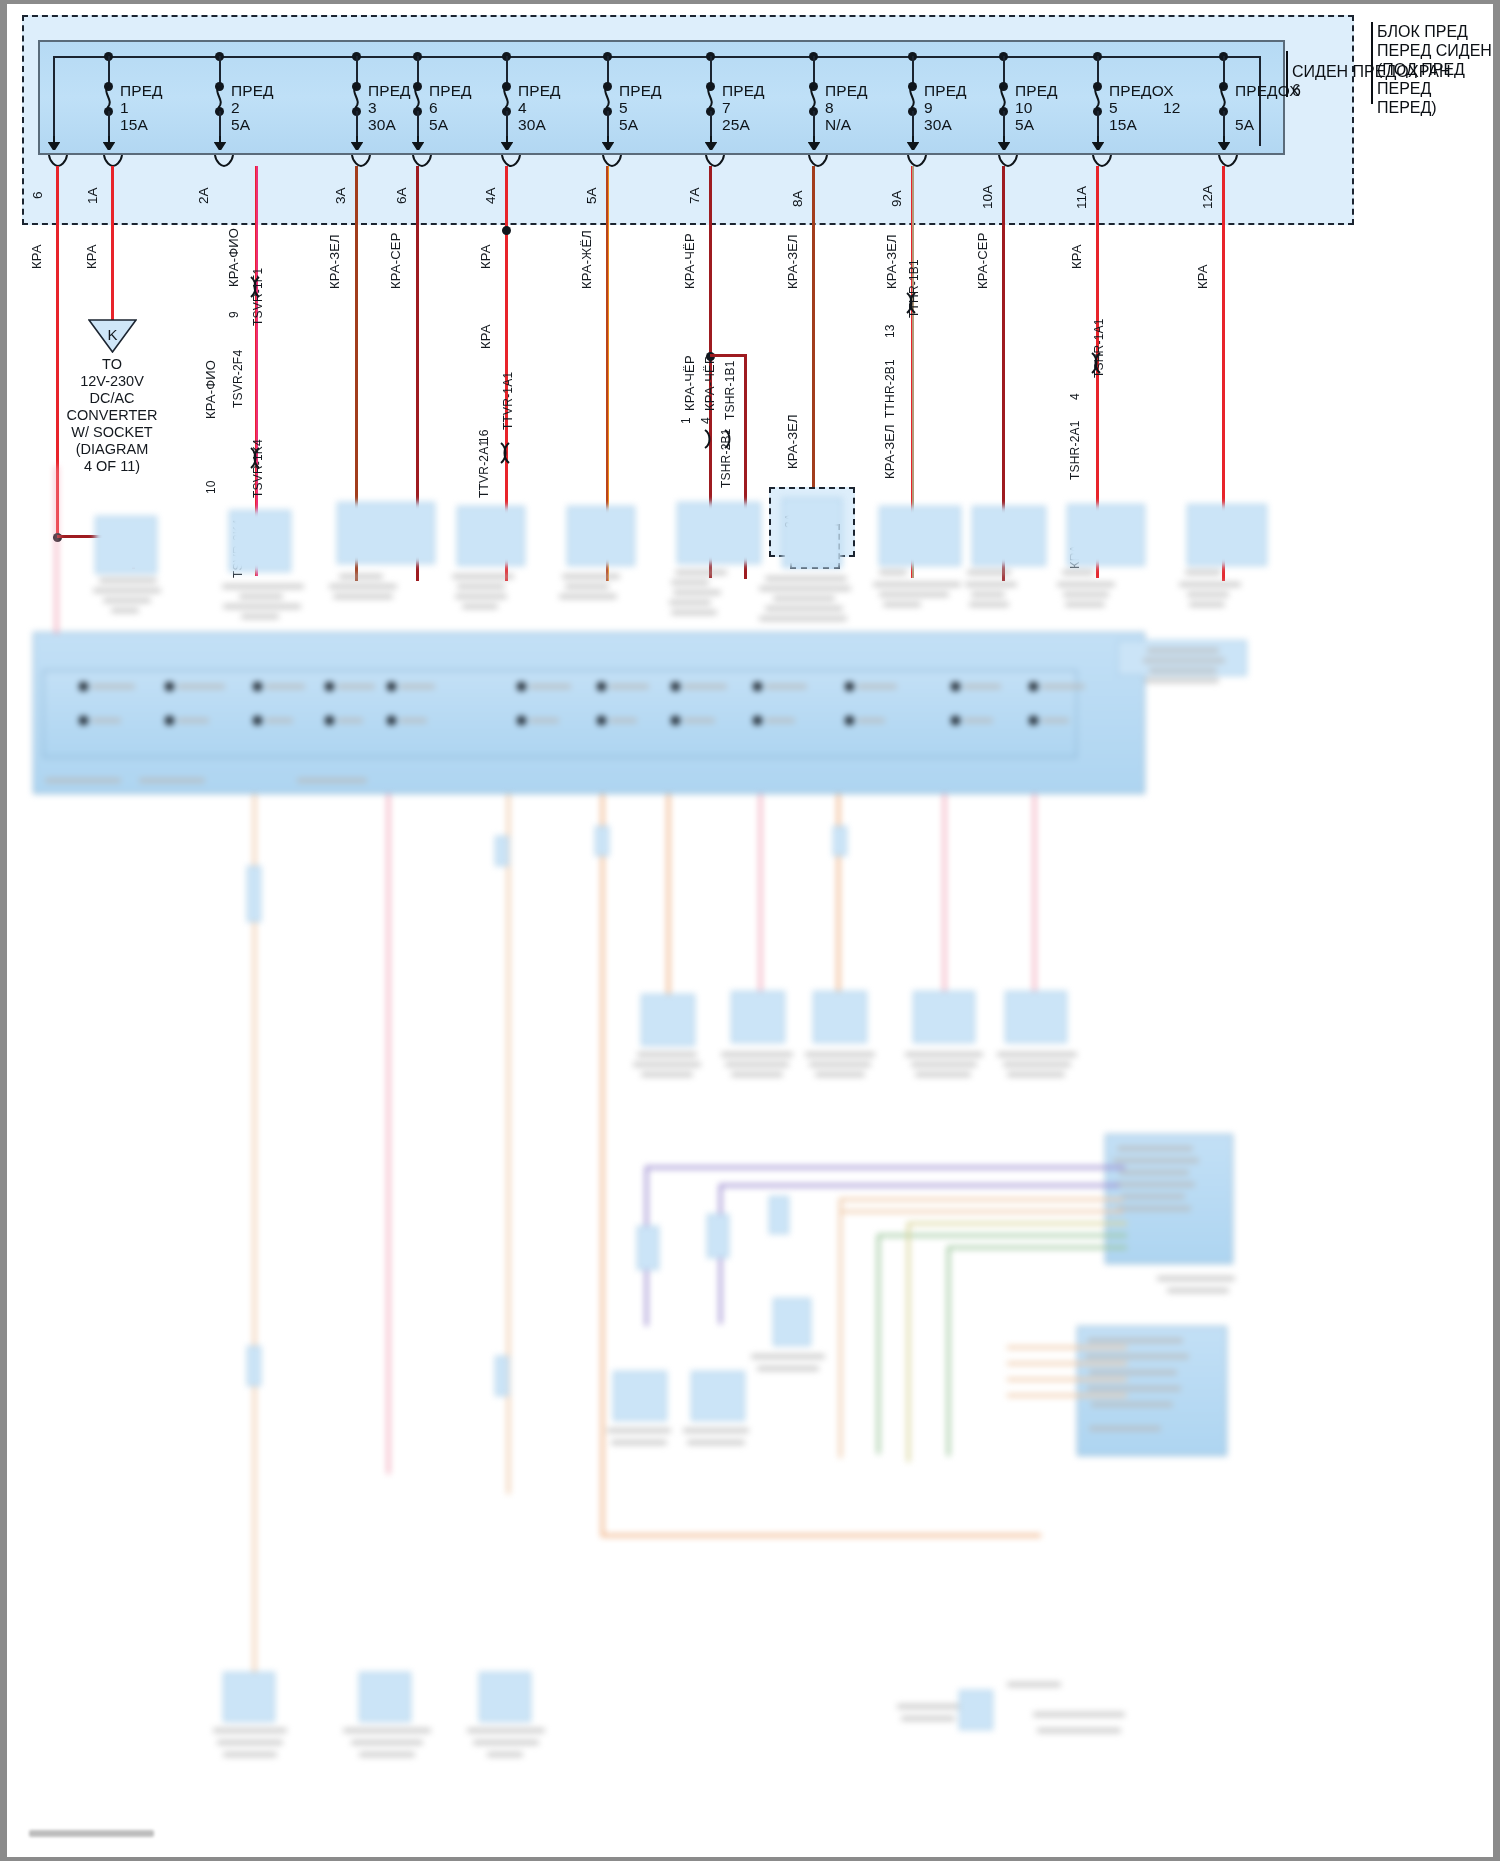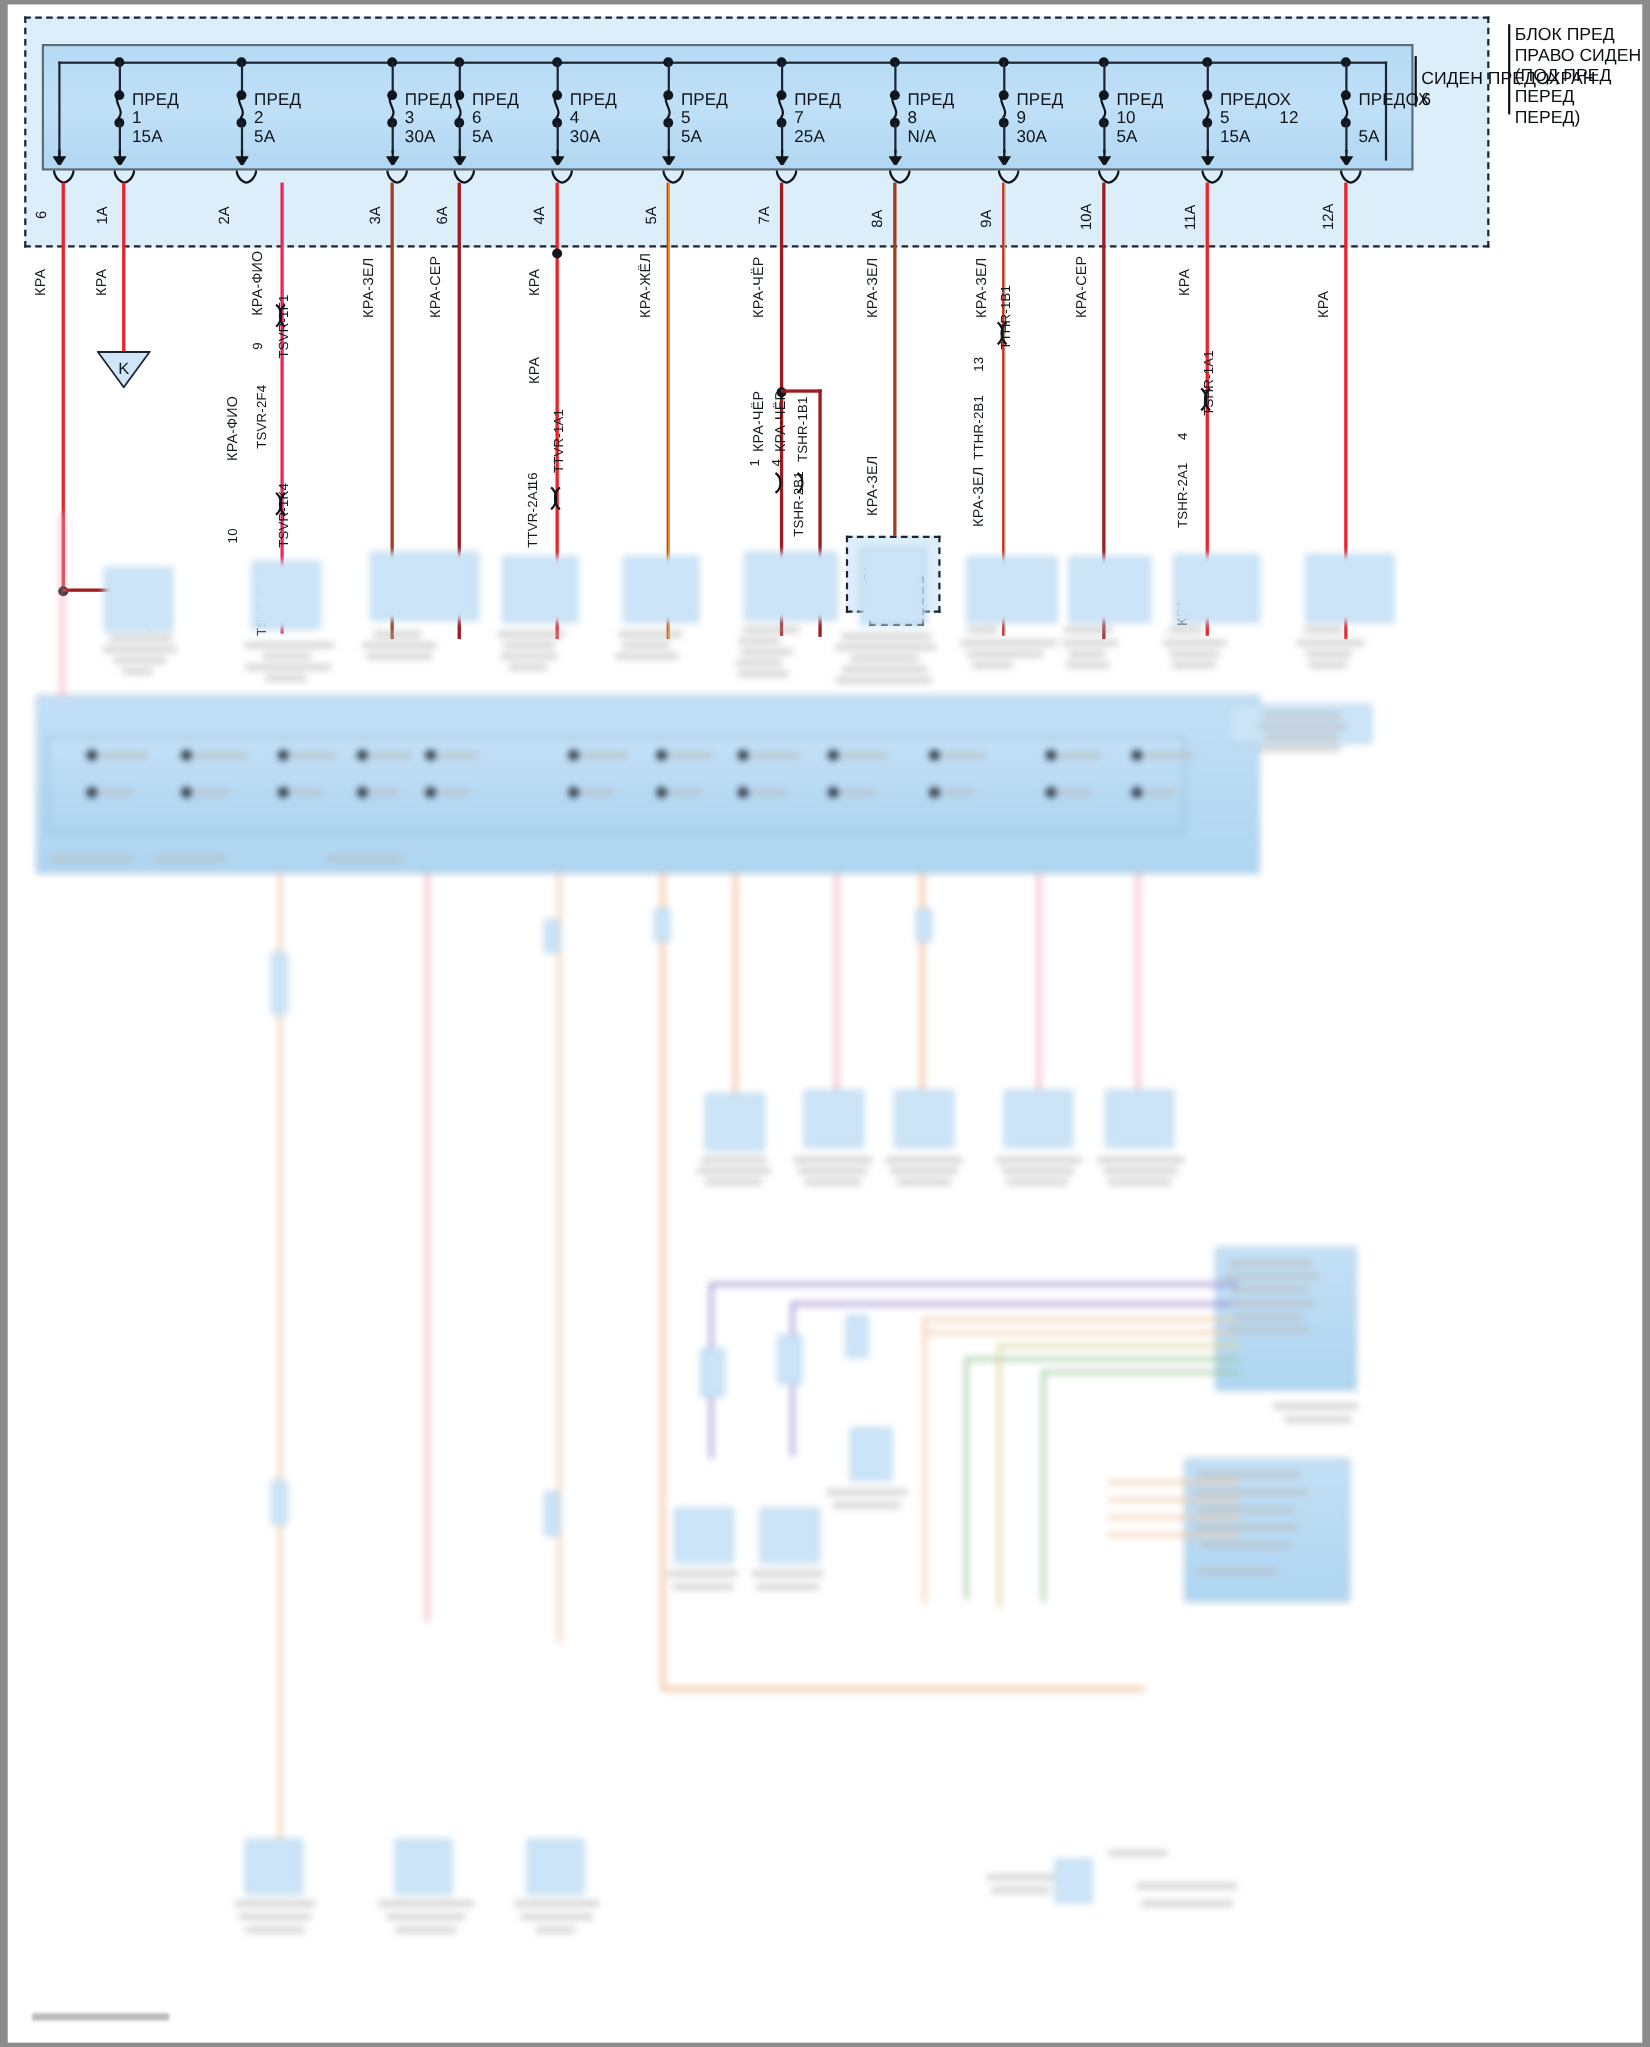--- a/index.html
+++ b/index.html
@@ -439,38 +439,47 @@
   <div style="position:absolute;left:1211px;top:150px;"><svg width="20" height="14" viewBox="0 0 20 14">
         <path d="M1 1 C2 9 8 12 10 12 C12 12 18 9 19 1" stroke="#0e1419" stroke-width="2" fill="none"></path>
       </svg></div>
 
   <div class="hdr-bar" style="left:1279px; top:47px; height:46px;"></div>
   <div class="hdr-label" style="left:1285px; top:58px;">СИДЕН ПРЕДОХРАН</div>
   <div class="hdr-label" style="left:1285px; top:77px;">6</div>
 
   <div class="hdr-bar" style="left:1364px; top:18px; height:82px;"></div>
   <div class="hdr-label" style="left:1370px; top:18px;">БЛОК ПРЕД</div>
-  <div class="hdr-label" style="left:1370px; top:37px;">ПРАВО СИДЕН</div>
+  <div class="hdr-label" style="left:1370px; top:37px;">ПЕРЕД СИДЕН</div>
   <div class="hdr-label" style="left:1370px; top:56px;">(ПОД ПРЕД</div>
   <div class="hdr-label" style="left:1370px; top:75px;">ПЕРЕД</div>
   <div class="hdr-label" style="left:1370px; top:94px;">ПЕРЕД)</div>
 
   <div class="wire w-red" style="left:49px; top:162px; height:372px;"></div>
   <div class="wire-code" style="left:37px; top:250px;">КРА</div>
   <div class="splice" style="left:46px; top:529px;"></div>
   <div style="position:absolute; left:50px; top:531px; width:78px; height:3px; background:#9e1b20;"></div>
   <div class="wire" style="left:125px; top:531px; height:34px; background:#9e1b20;"></div>
 
   <div class="wire w-red" style="left:104px; top:162px; height:155px;"></div>
   <div class="wire-code" style="left:92px; top:250px;">КРА</div>
   <div class="tri-wrap" style="left:81px; top:315px;">
     <svg width="49" height="34" viewBox="0 0 49 34">
       <polygon points="1,1 48,1 24.5,33" fill="#cfe6f8" stroke="#1b2430" stroke-width="1.6"></polygon>
       <text x="24.5" y="21" font-size="15" font-family="Liberation Sans, sans-serif" fill="#14191f" text-anchor="middle">K</text>
     </svg>
+  </div>
+  <div class="conv-text" style="left:15px; top:352px;">
+    <div>TO</div>
+    <div>12V-230V</div>
+    <div>DC/AC</div>
+    <div>CONVERTER</div>
+    <div>W/ SOCKET</div>
+    <div>(DIAGRAM</div>
+    <div>4 OF 11)</div>
   </div>
 
   <div class="wire w-magenta" style="left:248px; top:162px; height:410px;"></div>
   <div class="wire-code" style="left:234px; top:268px;">КРА-ФИО</div>
   <div style="position:absolute;left:240px;top:272px;">
     <svg width="18" height="22" viewBox="0 0 18 22">
       <path d="M4 1 C10 6 10 16 4 21" stroke="#0e1419" stroke-width="2" fill="none"></path>
       <path d="M12 1 C6 6 6 16 12 21" stroke="#0e1419" stroke-width="2" fill="none"></path>
     </svg>
   </div>

